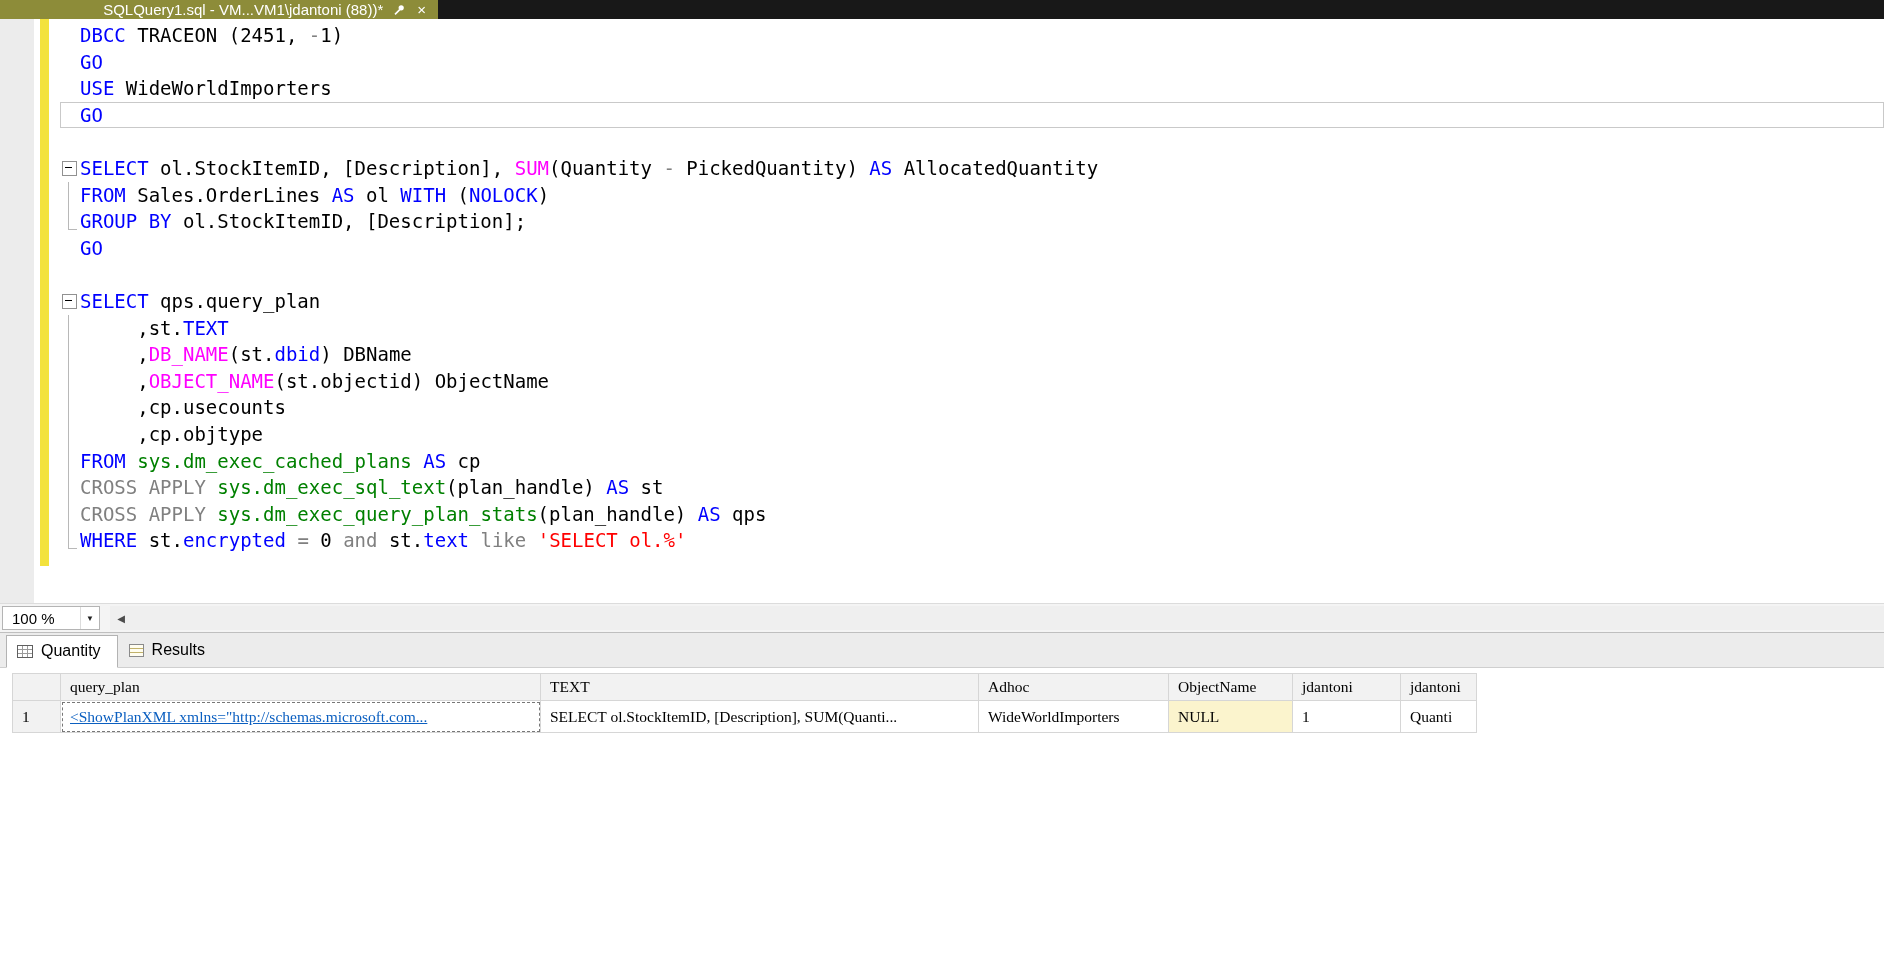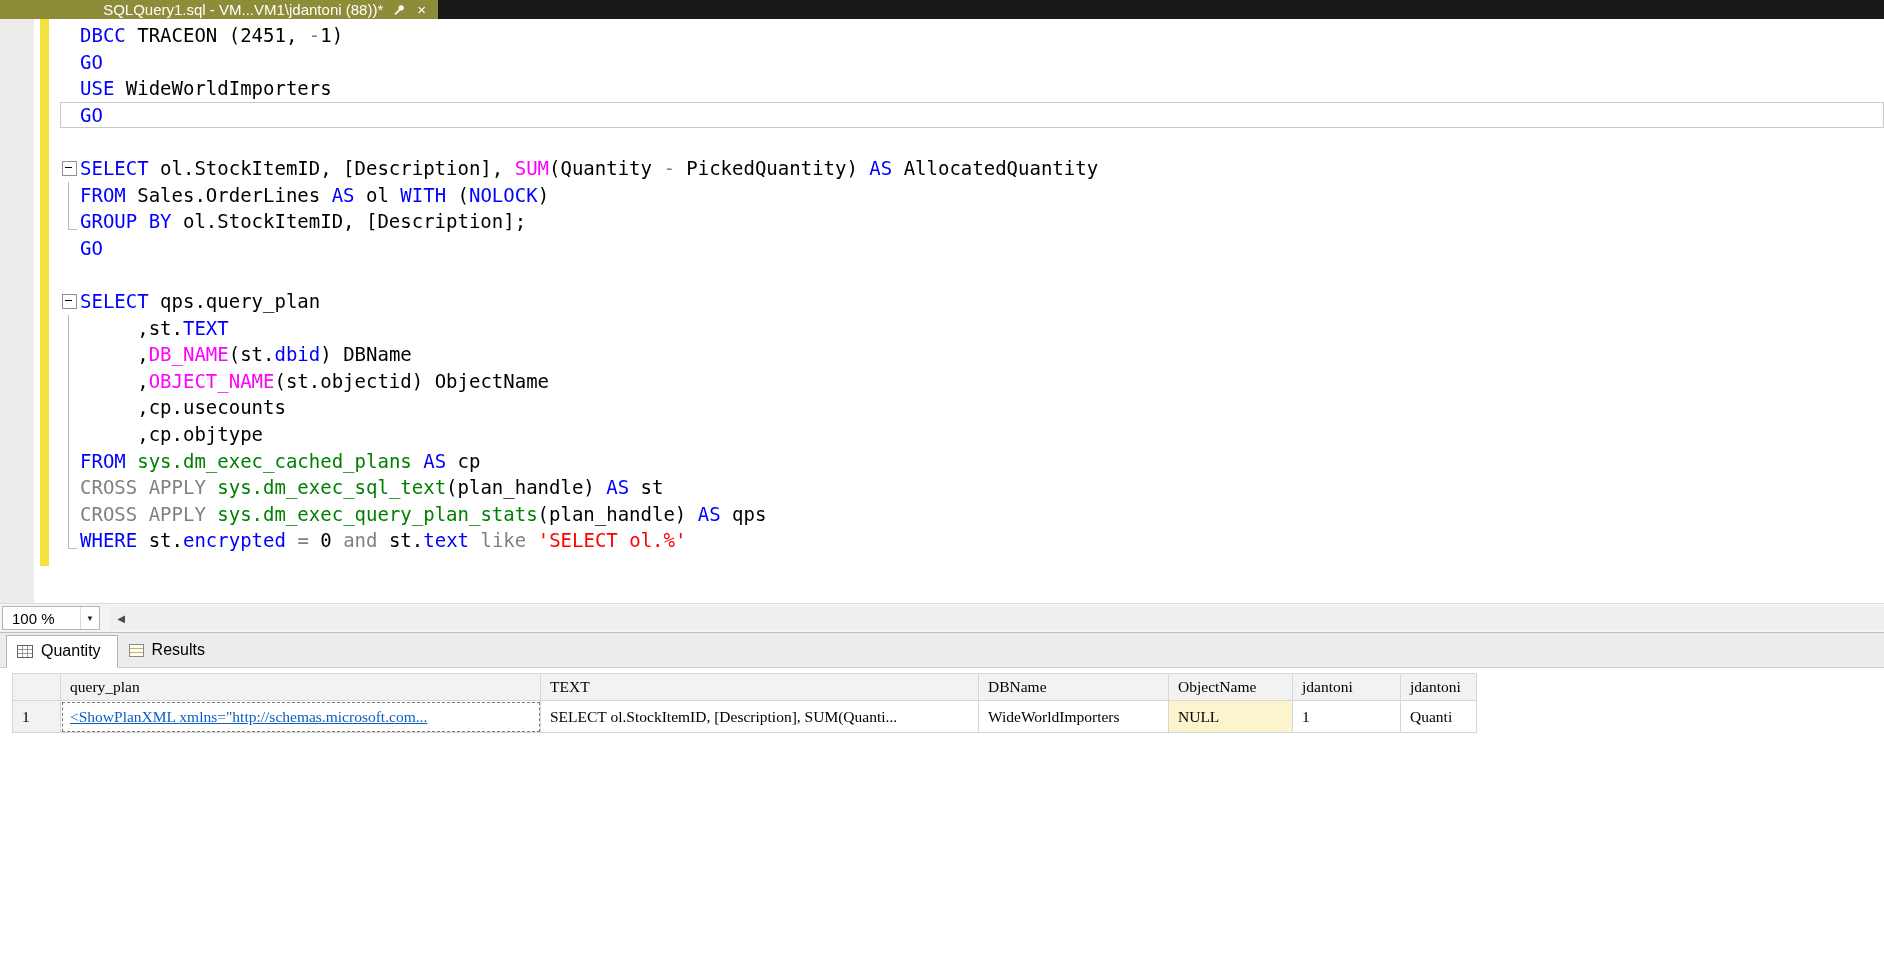--- a/index.html
+++ b/index.html
@@ -132,21 +132,21 @@
             <col style="width: 190px;">
             <col style="width: 124px;">
             <col style="width: 108px;">
             <col style="width: 76px;">
           </colgroup>
           <thead>
             <tr>
               <th class="rowhead"></th>
               <th>query_plan</th>
               <th>TEXT</th>
-              <th>DBName</th>
+              <th>Adhoc</th>
               <th>ObjectName</th>
               <th>jdantoni</th>
               <th>jdantoni</th>
             </tr>
           </thead>
           <tbody>
             <tr>
               <th class="rowhead">1</th>
               <td class="cell-link cell-selected">&lt;ShowPlanXML xmlns="http://schemas.microsoft.com...</td>
               <td class="">SELECT ol.StockItemID, [Description], SUM(Quanti...</td>

